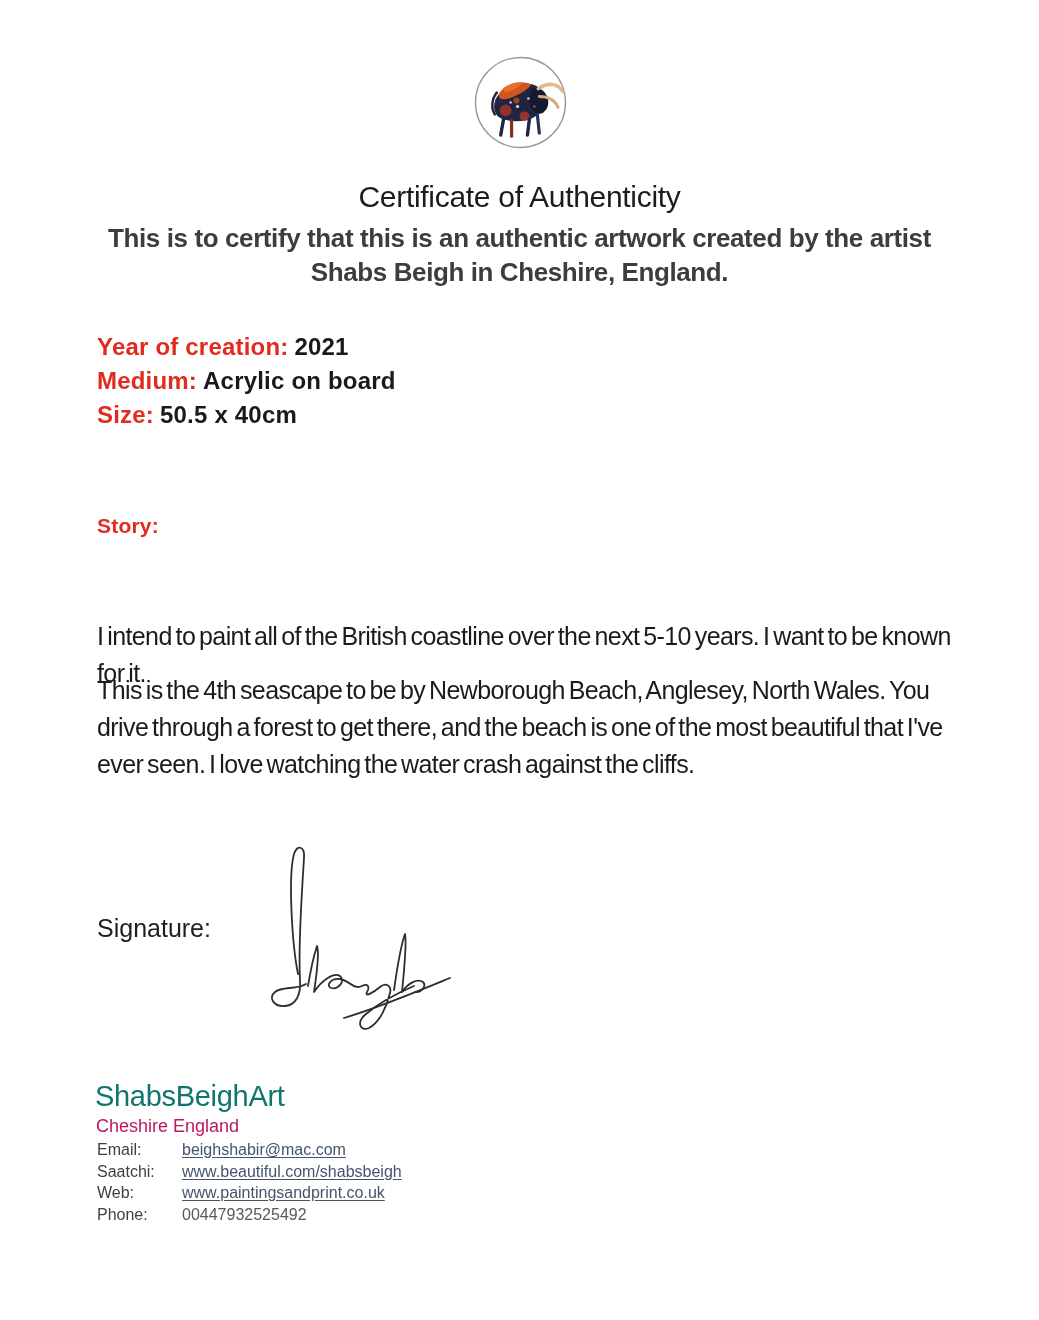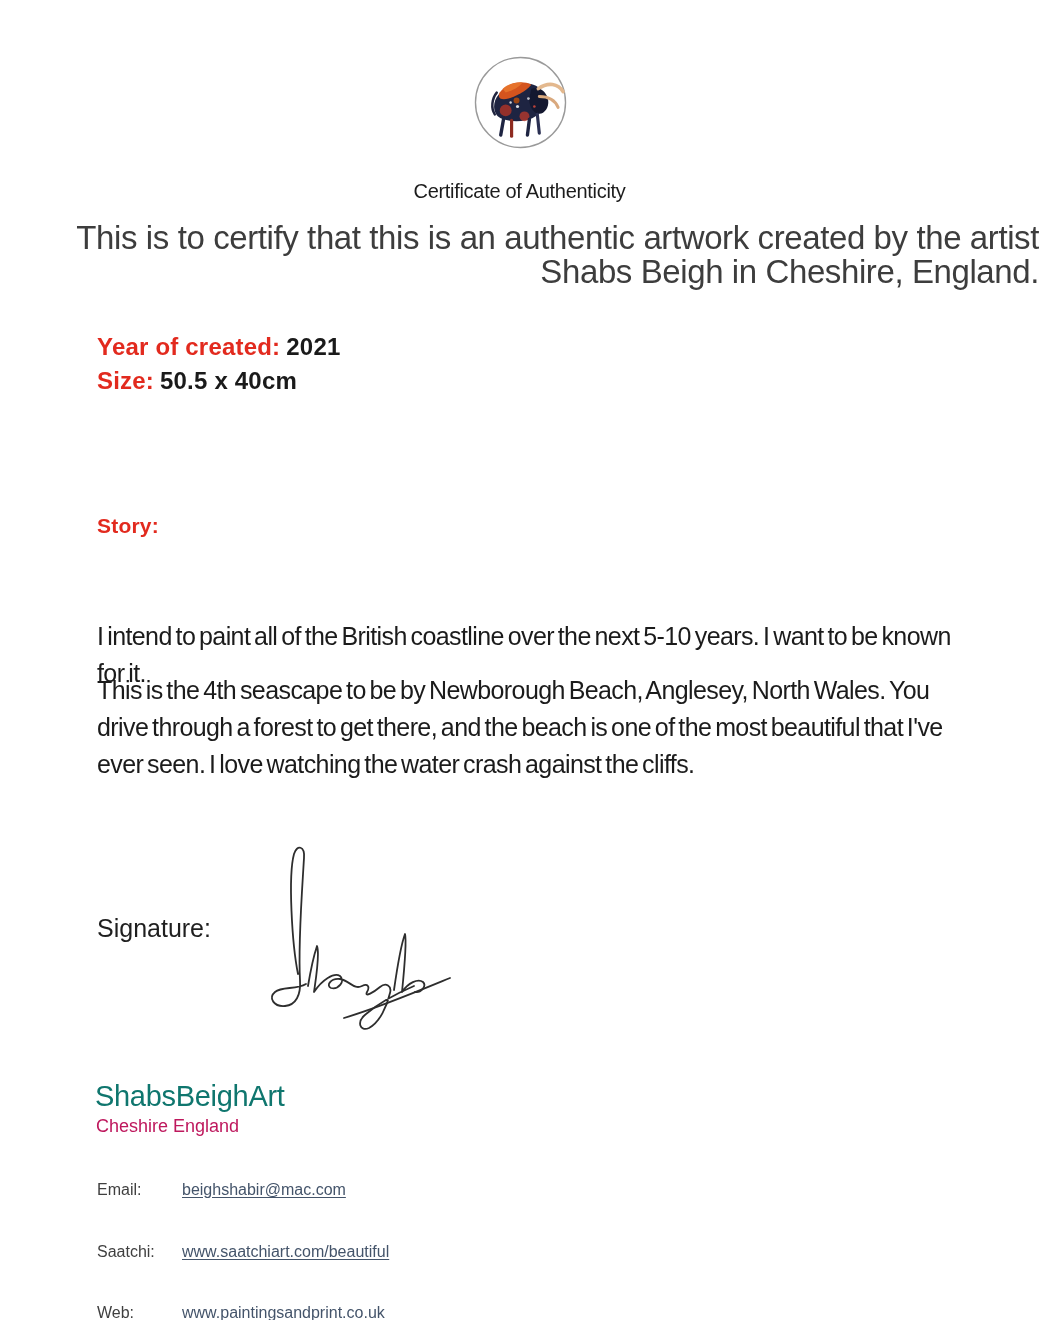--- a/index.html
+++ b/index.html
@@ -17,32 +17,33 @@
     position: absolute;
     left: 473px; top: 55px;
     width: 95px; height: 95px;
   }
 
   
   .title {
     position: absolute;
     top: 180px; left: 0; width: 100%;
     text-align: center;
-    font-size: 20px;
+    font-size: 30px;
     color: #1c1c1c;
     letter-spacing: -0.3px;
   }
   .subtitle {
     position: absolute;
     top: 221px; left: 0; width: 100%;
-    text-align: right;
-    font-size: 33px;
+    text-align: center;
+    font-size: 26px;
     line-height: 34px;
     color: #3d3d3d;
     letter-spacing: -0.4px;
+    font-weight: bold;
   }
 
   
   .details {
     position: absolute;
     left: 97px; top: 330px;
     font-size: 24px;
     font-weight: 700;
     line-height: 34px;
     letter-spacing: 0.2px;
@@ -99,21 +100,21 @@
     font-size: 18px;
     color: #be185d;
   }
   .contacts {
     position: absolute;
     left: 97px; top: 1139px;
     font-size: 16px;
     line-height: 21.5px;
     color: #3f3f3f;
   }
-  .contact-row { display: flex; margin-top: 40px; }
+  .contact-row { display: flex; }
   .contact-row .c-label { width: 85px; color: #3f3f3f; }
   .contact-row .c-value {
     color: #44546a;
     text-decoration: underline;
     text-underline-offset: 2px;
   }
   .contact-row.no-underline .c-value {
     text-decoration: none;
     color: #595959;
   }
@@ -155,21 +156,24 @@
 </div>
 
 <div class="title">Certificate of Authenticity</div>
 <div class="subtitle">
   <div>This is to certify that this is an authentic artwork created by the artist</div>
   <div>Shabs Beigh in Cheshire, England.</div>
 </div>
 
 <div class="details">
   <div>
-    <span class="lbl">Year of created:</span><span class="val">2021</span>
+    <span class="lbl">Year of creation:</span><span class="val">2021</span>
+  </div>
+  <div>
+    <span class="lbl">Medium:</span><span class="val">Acrylic on board</span>
   </div>
   <div>
     <span class="lbl">Size:</span><span class="val">50.5 x 40cm</span>
   </div>
 </div>
 
 <div class="story-heading">Story:</div>
 <div class="para para-1">I intend to paint all of the British coastline over the next 5-10 years. I want to be known for it.</div>
 <div class="para para-2">This is the 4th seascape to be by Newborough Beach, Anglesey, North Wales. You drive through a forest to get there, and the beach is one of the most beautiful that I've ever seen. I love watching the water crash against the cliffs.</div>
 
@@ -192,21 +196,21 @@
 <div class="footer-brand">ShabsBeighArt</div>
 <div class="footer-location">Cheshire England</div>
 
 <div class="contacts">
   <div class="contact-row">
     <span class="c-label">Email:</span>
     <a class="c-value">beighshabir@mac.com</a>
   </div>
   <div class="contact-row">
     <span class="c-label">Saatchi:</span>
-    <a class="c-value">www.saatchiart.com/beautiful</a>
+    <a class="c-value">www.beautiful.com/shabsbeigh</a>
   </div>
   <div class="contact-row">
     <span class="c-label">Web:</span>
     <a class="c-value">www.paintingsandprint.co.uk</a>
   </div>
   <div class="contact-row no-underline">
     <span class="c-label">Phone:</span>
     <span class="c-value">00447932525492</span>
   </div>
 </div>

